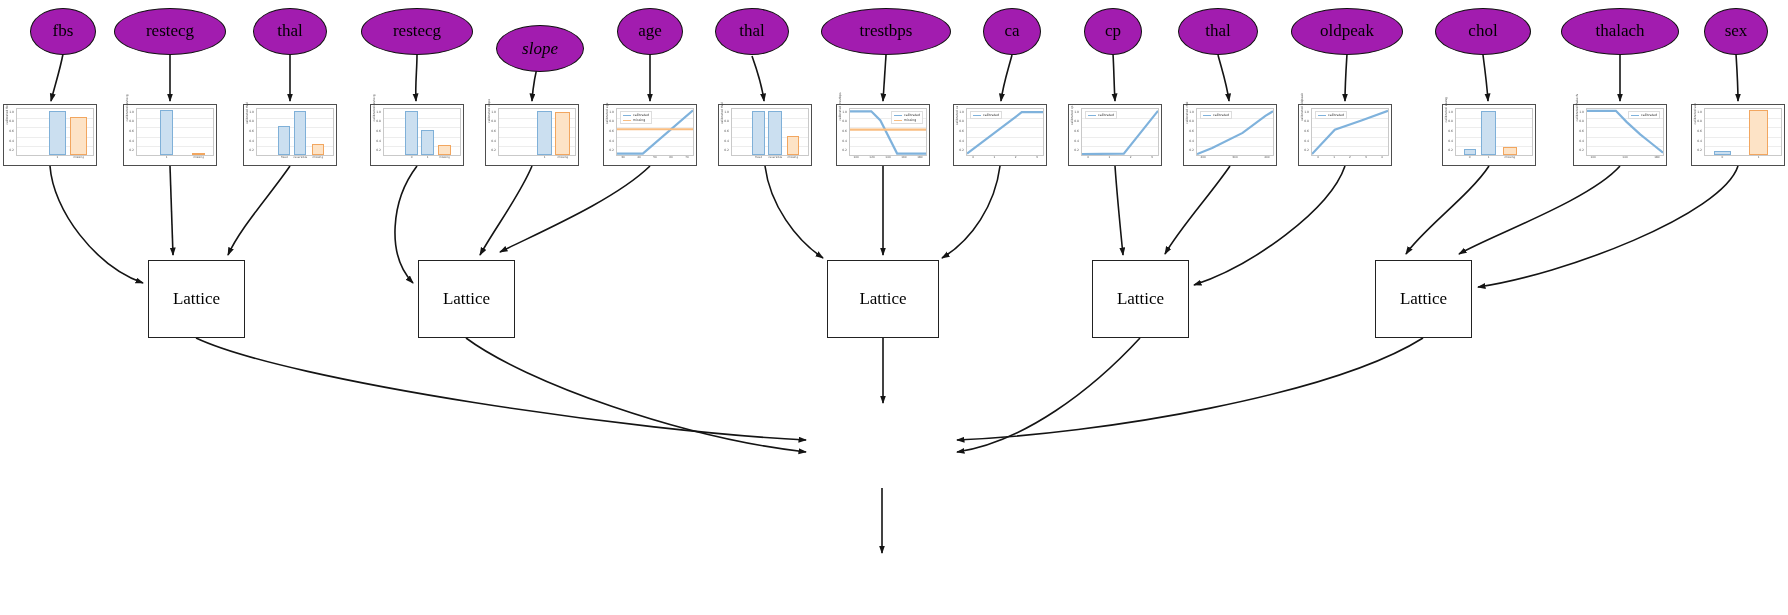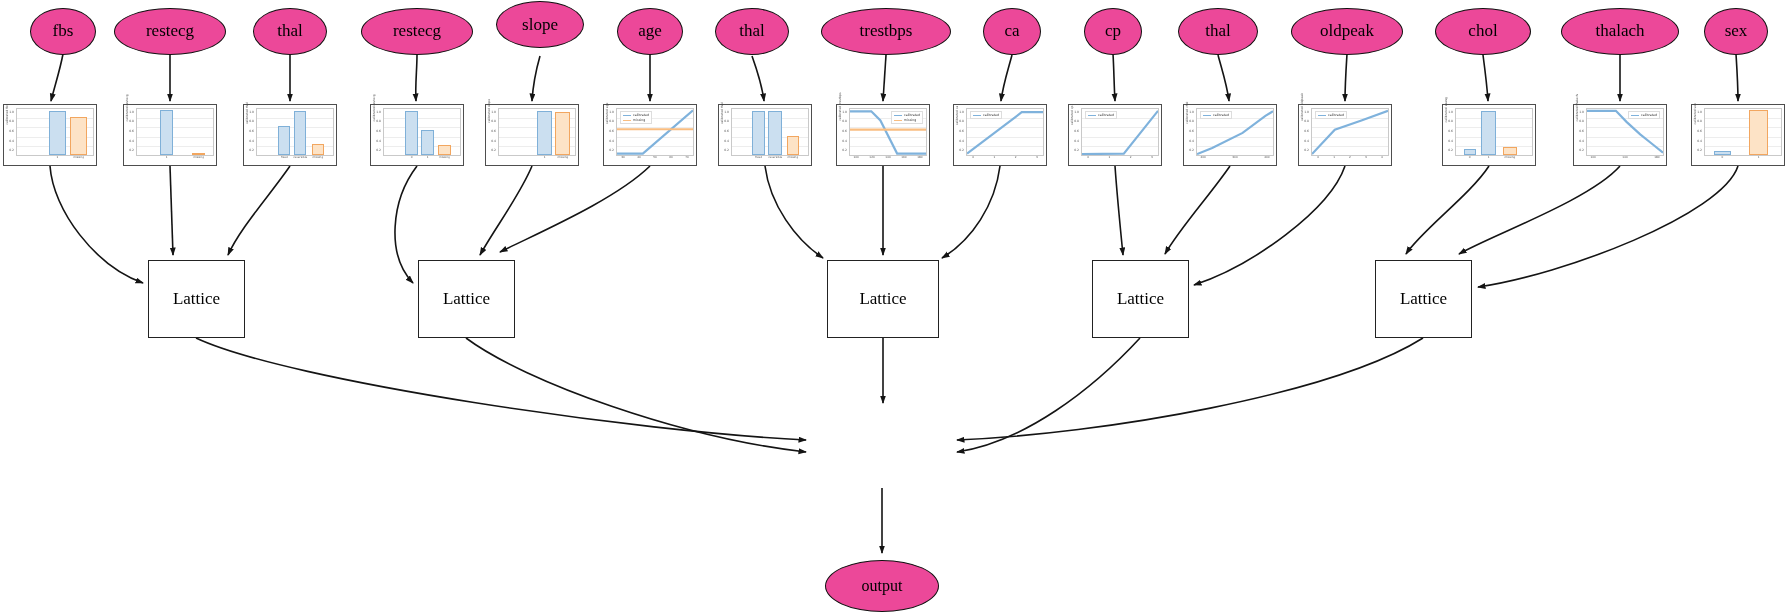--- a/index.html
+++ b/index.html
@@ -1,19 +1,19 @@
 <!DOCTYPE html>
 <html><head>
 <meta charset="utf-8">
 <style>
   html,body{margin:0;padding:0;background:#ffffff;}
   #canvas{position:relative;width:1788px;height:615px;background:#fff;overflow:hidden;
           font-family:"Liberation Serif","DejaVu Serif",serif;}
   #edges{position:absolute;left:0;top:0;width:1788px;height:615px;}
-  .node-ellipse{position:absolute;border:1.6px solid #111;border-radius:50%;background:#ec4899;
+  .node-ellipse{position:absolute;border:1.6px solid #111;border-radius:50%;background:#a21caf;
     display:flex;align-items:center;justify-content:center;font-size:17px;color:#000;box-sizing:border-box;}
   .box-node{position:absolute;border:1.5px solid #222;background:#fff;display:flex;align-items:center;
     justify-content:center;font-size:17px;color:#000;box-sizing:border-box;}
   .chart{position:absolute;border:1.2px solid #4e4e4e;background:#fff;box-sizing:border-box;}
   .plot{position:absolute;left:12px;top:3px;right:2px;bottom:9px;background:#fff;border:0.5px solid #c9c9c9;}
   .grid{position:absolute;left:0;right:0;height:1px;background:#ededed;}
   .bar{position:absolute;bottom:0;box-sizing:border-box;}
   .bar.blue{background:#cbdff0;border:1px solid #7fb0d8;}
   .bar.orange{background:#fde3c6;border:1px solid #f2a65f;}
   .ylab{position:absolute;left:1px;top:50%;transform:rotate(-90deg) translateX(50%);transform-origin:left top;
@@ -170,21 +170,21 @@
           <div class="grid" style="top: 60%;"></div>
           <div class="grid" style="top: 80%;"></div>
           <div class="bar blue" style="left: 28%; width: 17%; height: 95%;"></div>
           <span class="xtick" style="left: 36.5%;">0</span>
           <div class="bar blue" style="left: 49%; width: 17%; height: 55%;"></div>
           <span class="xtick" style="left: 57.5%;">1</span>
           <div class="bar orange" style="left: 71%; width: 17%; height: 22%;"></div>
           <span class="xtick" style="left: 79.5%;">missing</span>
         </div>
       </div>
-      <div class="node-ellipse" style="left: 496px; top: 1px; width: 88px; height: 47px;">
+      <div class="node-ellipse" style="left: 496px; top: 25px; width: 88px; height: 47px; font-style: italic;">
         <span>slope</span>
       </div>
       <div class="chart" style="left: 485px; top: 104px; width: 94px; height: 62px;">
         <div class="ylab">calibrated slope</div>
         <div class="yticks">
           <span class="ytick" style="top: 8%;">1.0</span>
           <span class="ytick" style="top: 28%;">0.8</span>
           <span class="ytick" style="top: 48%;">0.6</span>
           <span class="ytick" style="top: 68%;">0.4</span>
           <span class="ytick" style="top: 88%;">0.2</span>
@@ -519,16 +519,13 @@
       </div>
       <div class="box-node" style="left: 1092px; top: 260px; width: 97px; height: 78px;">
         <span>Lattice</span>
       </div>
       <div class="box-node" style="left: 1375px; top: 260px; width: 97px; height: 78px;">
         <span>Lattice</span>
       </div>
     </div>
 
 
-  <div class="node-ellipse" id="output-node" style="left:825px;top:560px;width:114px;height:52px;font-size:16px;">
-    <span>output</span>
-  </div>
 </div>
 
 </body></html>

